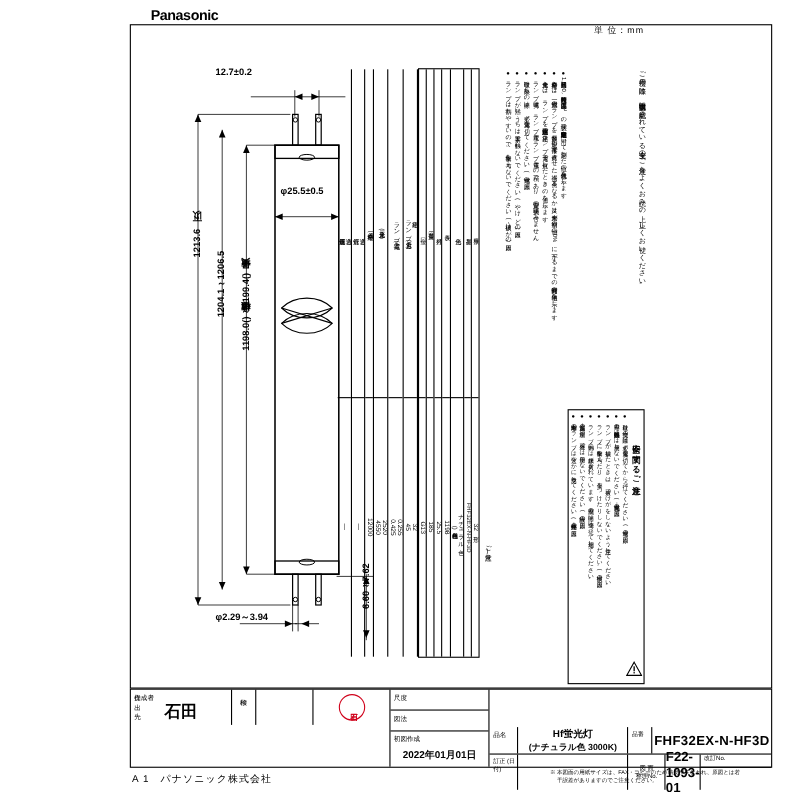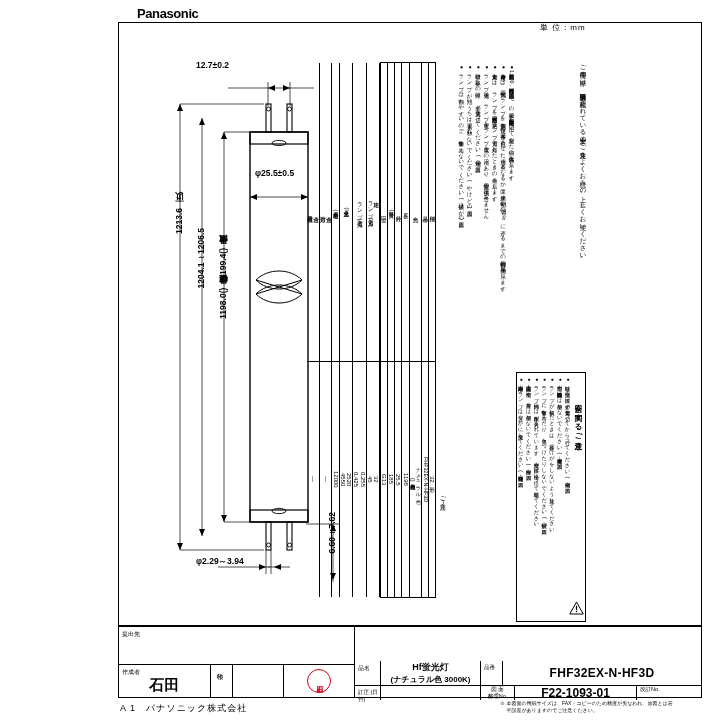--- a/index.html
+++ b/index.html
@@ -378,40 +378,54 @@
       <polygon points="10,1 19,17 1,17" fill="none" stroke="#000" stroke-width="1.3"></polygon>
       <rect x="9.2" y="6" width="1.6" height="6" fill="#000"></rect>
       <rect x="9.2" y="13" width="1.6" height="1.6" fill="#000"></rect>
     </svg>
   </div>
 
   <div class="rightnote">ご使用の際は、取扱説明書に記載されている安全上のご注意をよくお読みの上、正しくお使いください。</div>
 
   <div class="titleblock">
 
-    <div style="width:236px; display:flex; flex-direction:column; border-right:1.3px solid #000;">
+    <div style="width:236px; display:flex; flex-direction:row; border-right:1.3px solid #000;">
       <div style="height:38px; border-bottom:1.3px solid #000; position:relative;">
         <div class="tb-lbl">提出先</div>
         <div class="tb-val"></div>
       </div>
       <div style="height:32px; display:flex;">
         <div class="tb-cell" style="width:92px; position:relative;">
           <div class="tb-lbl">作成者</div>
           <div class="tb-val" style="padding-top:8px; font-size:15px;">石田</div>
         </div>
         <div class="tb-cell" style="width:22px; position:relative;">
           <div class="tb-lbl vt" style="font-size:6px; left:6px; top:4px;">検印</div>
         </div>
         <div class="tb-cell" style="width:52px; display:flex; align-items:center; justify-content:center;"></div>
         <div class="tb-cell" style="width:70px; display:flex; align-items:center; justify-content:center; border-right:none;">
           <div class="stamp">石田</div>
         </div>
       </div>
     </div>
 
+    <div style="width:130px; display:flex; flex-direction:column; border-right:1.3px solid #000;">
+      <div style="height:19px; border-bottom:1px solid #000; position:relative;">
+        <div class="tb-lbl">尺度</div>
+        <div class="tb-val"></div>
+      </div>
+      <div style="height:19px; border-bottom:1.3px solid #000; position:relative;">
+        <div class="tb-lbl">図法</div>
+        <div class="tb-val"></div>
+      </div>
+      <div style="height:32px; position:relative;">
+        <div class="tb-lbl">初図作成</div>
+        <div class="tb-val" style="font-size:9px; padding-top:11px;">2022年01月01日</div>
+      </div>
+    </div>
 
     <div style="flex:1; display:flex; flex-direction:column;">
       <div style="height:44px; display:flex; border-bottom:1.3px solid #000;margin-top:34px;">
         <div class="tb-cell" style="width:26px; position:relative;">
           <div class="tb-lbl">品名</div>
         </div>
         <div class="tb-cell" style="width:100px; display:flex; flex-direction:column; align-items:center; justify-content:center;">
           <div style="font-size:9px; font-weight:bold;">Hf蛍光灯</div>
           <div style="font-size:8px; font-weight:bold;">(ナチュラル色 3000K)</div>
         </div>

